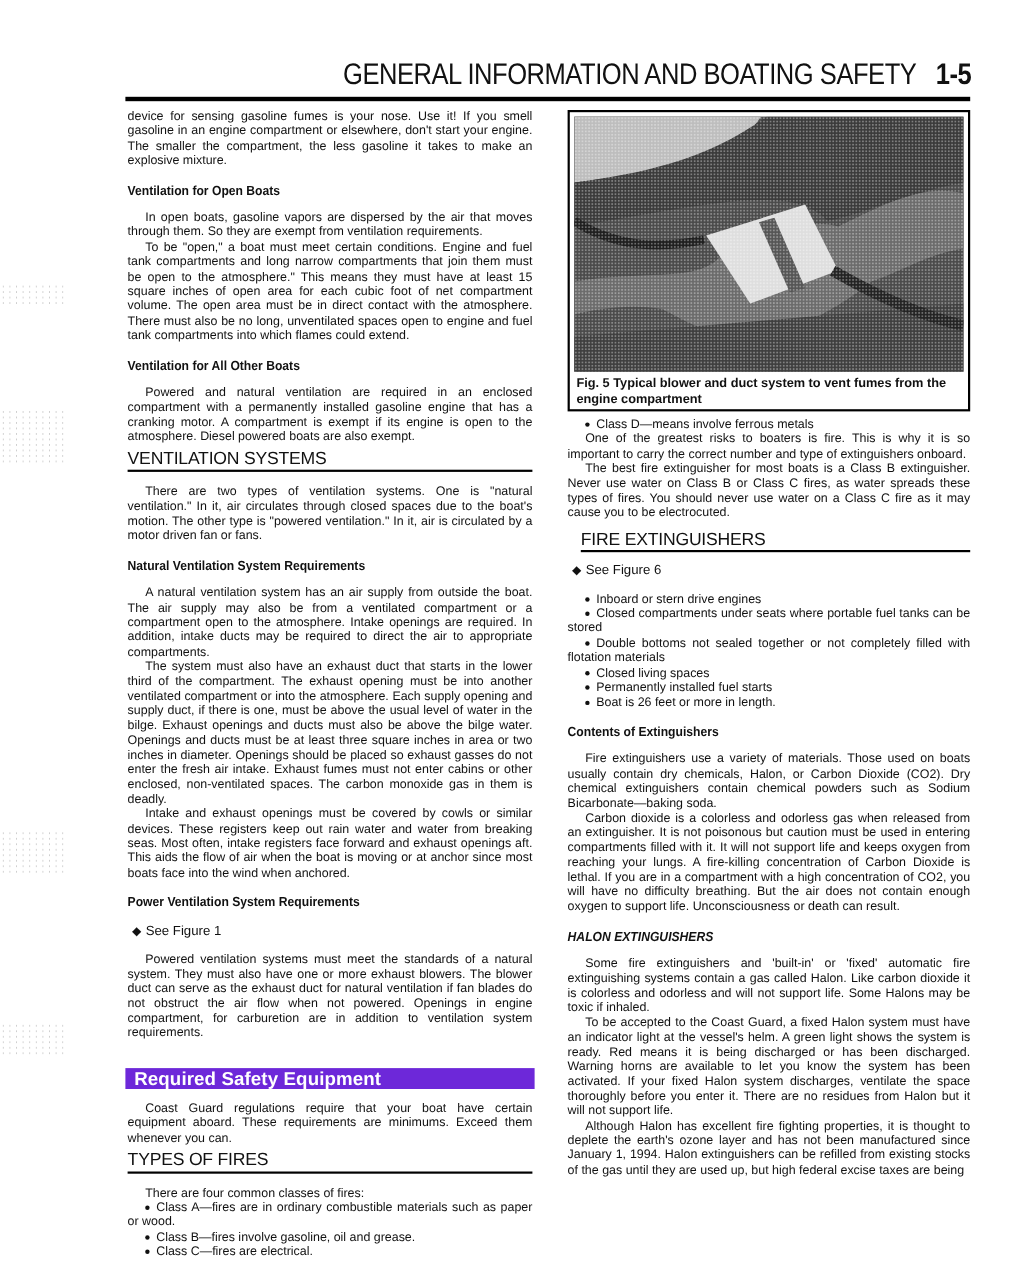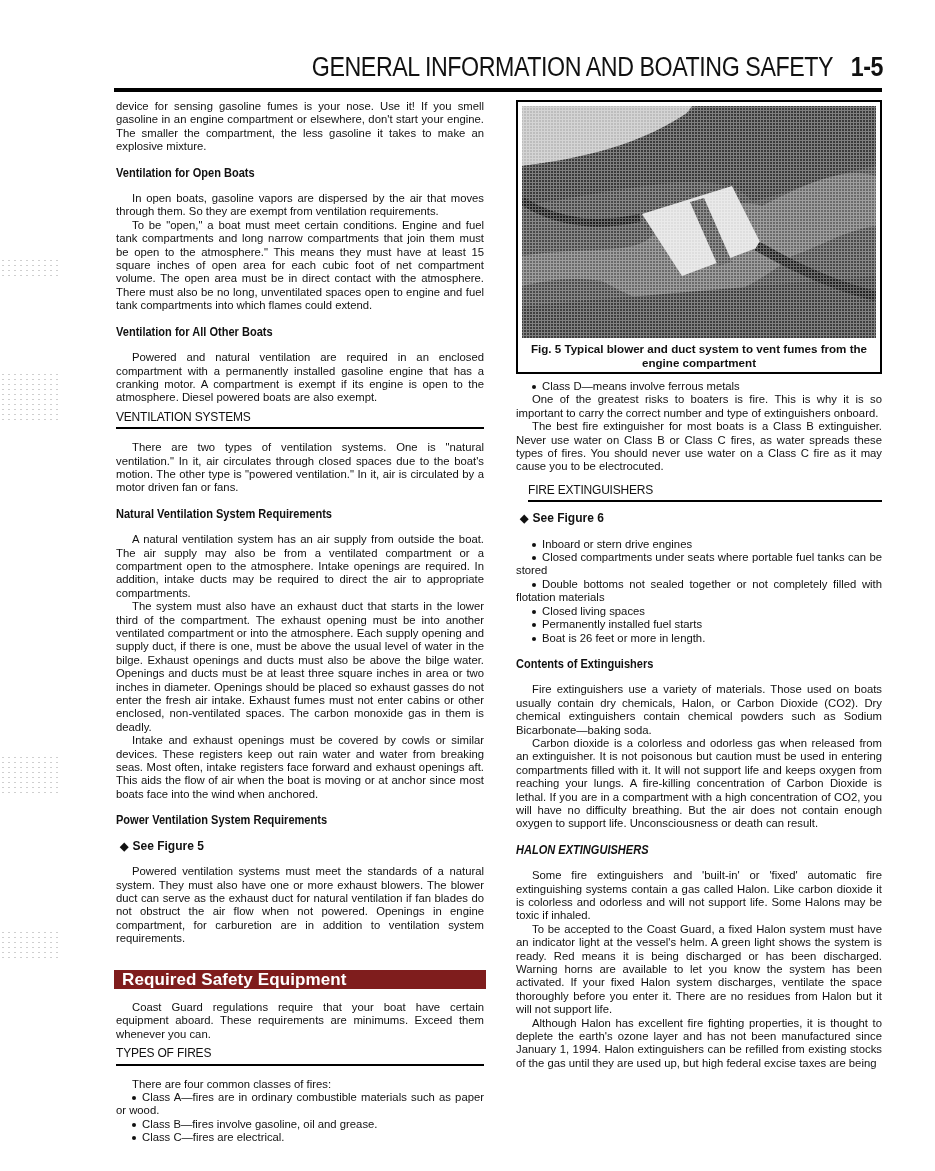--- a/index.html
+++ b/index.html
@@ -18,46 +18,46 @@
     position: absolute; left: 114px; top: 88px; width: 768px; height: 4px; background: #000;
   }
   .col { position: absolute; top: 100px; font-size: 11.3px; line-height: 13.4px; }
   .col.left { left: 116px; width: 368px; }
   .col.right { left: 516px; width: 366px; top: 100px; }
   .p { margin: 0; text-align: justify; }
   .indent { text-indent: 16px; }
   .subhead { font-weight: bold; font-size: 12px; margin: 13px 0 12px 0; transform: scaleX(0.92); transform-origin: left; white-space: nowrap; }
   .subhead.italic { font-style: italic; text-transform: uppercase; }
   .section-head {
-    font-size: 12px; margin: 6px 0 0 0; padding-bottom: 3px; border-bottom: 2px solid #000;
+    font-size: 16px; margin: 6px 0 0 0; padding-bottom: 3px; border-bottom: 2px solid #000;
     transform-origin: left; letter-spacing: -0.2px;
   }
   .section-head + .p { margin-top: 12px; }
-  .see-fig { font-weight: bold; font-size: 12px; margin: 10px 0 12px 4px; }
+  .see-fig { font-weight: normal; font-size: 12px; margin: 10px 0 12px 4px; }
   .see-fig .diamond { font-size: 11px; margin-right: 4px; }
   .bullet { margin: 0; text-indent: 16px; text-align: justify; }
   .bullet .dot { display: inline-block; width: 4px; height: 4px; border-radius: 50%; background: #111; margin-right: 6px; vertical-align: middle; }
   .banner {
-    background: #7f1d1d; color: #fff; font-weight: bold; font-size: 17px; padding: 3px 8px 3px 8px;
+    background: #6d28d9; color: #fff; font-weight: bold; font-size: 17px; padding: 3px 8px 3px 8px;
     margin: 24px -2px 12px -2px; letter-spacing: 0.1px;
   }
   .figure {
     position: relative; width: 362px; height: 270px; border: 2px solid #000; margin: 0 0 6px 0;
   }
   .photo {
     position: absolute; left: 4px; top: 4px; width: 354px; height: 232px; overflow: hidden;
     background: #5a5a5a;
   }
   .photo .halftone {
     position: absolute; inset: 0;
     background-image: radial-gradient(circle, rgba(255,255,255,0.35) 1px, transparent 1.2px);
     background-size: 3px 3px;
   }
   .fig-caption {
-    position: absolute; left: 6px; top: 240px; width: 350px; font-weight: bold; font-size: 11.6px; line-height: 14px; text-align: center;
+    position: absolute; left: 6px; top: 240px; width: 350px; font-weight: bold; font-size: 11.6px; line-height: 14px;
   }
   .noise { position: absolute; left: 0; width: 60px; height: 20px; opacity: 0.35;
     background-image: radial-gradient(circle, #777 0.6px, transparent 0.8px); background-size: 6px 5px; }
 </style>
 </head>
 <body>
 
 <div class="noise" style="top:258px;"></div>
 <div class="noise" style="top:372px;height:50px;"></div>
 <div class="noise" style="top:755px;height:40px;"></div>
@@ -82,21 +82,21 @@
   <div class="section-head">VENTILATION SYSTEMS</div>
   <p class="p indent">There are two types of ventilation systems. One is "natural ventilation." In it, air circulates through closed spaces due to the boat's motion. The other type is "powered ventilation." In it, air is circulated by a motor driven fan or fans.</p>
 
   <div class="subhead">Natural Ventilation System Requirements</div>
   <p class="p indent">A natural ventilation system has an air supply from outside the boat. The air supply may also be from a ventilated compartment or a compartment open to the atmosphere. Intake openings are required. In addition, intake ducts may be required to direct the air to appropriate compartments.</p>
   <p class="p indent">The system must also have an exhaust duct that starts in the lower third of the compartment. The exhaust opening must be into another ventilated compartment or into the atmosphere. Each supply opening and supply duct, if there is one, must be above the usual level of water in the bilge. Exhaust openings and ducts must also be above the bilge water. Openings and ducts must be at least three square inches in area or two inches in diameter. Openings should be placed so exhaust gasses do not enter the fresh air intake. Exhaust fumes must not enter cabins or other enclosed, non-ventilated spaces. The carbon monoxide gas in them is deadly.</p>
   <p class="p indent">Intake and exhaust openings must be covered by cowls or similar devices. These registers keep out rain water and water from breaking seas. Most often, intake registers face forward and exhaust openings aft. This aids the flow of air when the boat is moving or at anchor since most boats face into the wind when anchored.</p>
 
   <div class="subhead">Power Ventilation System Requirements</div>
   <div class="see-fig">
-    <span class="diamond">◆</span><span>See Figure 5</span>
+    <span class="diamond">◆</span><span>See Figure 1</span>
   </div>
   <p class="p indent">Powered ventilation systems must meet the standards of a natural system. They must also have one or more exhaust blowers. The blower duct can serve as the exhaust duct for natural ventilation if fan blades do not obstruct the air flow when not powered. Openings in engine compartment, for carburetion are in addition to ventilation system requirements.</p>
 
   <div class="banner">Required Safety Equipment</div>
   <p class="p indent">Coast Guard regulations require that your boat have certain equipment aboard. These requirements are minimums. Exceed them whenever you can.</p>
 
   <div class="section-head">TYPES OF FIRES</div>
   <p class="p indent">There are four common classes of fires:</p>
   <p class="bullet"><span class="dot"></span><span>Class A—fires are in ordinary combustible materials such as paper or wood.</span></p>
   <p class="bullet"><span class="dot"></span><span>Class B—fires involve gasoline, oil and grease.</span></p>

